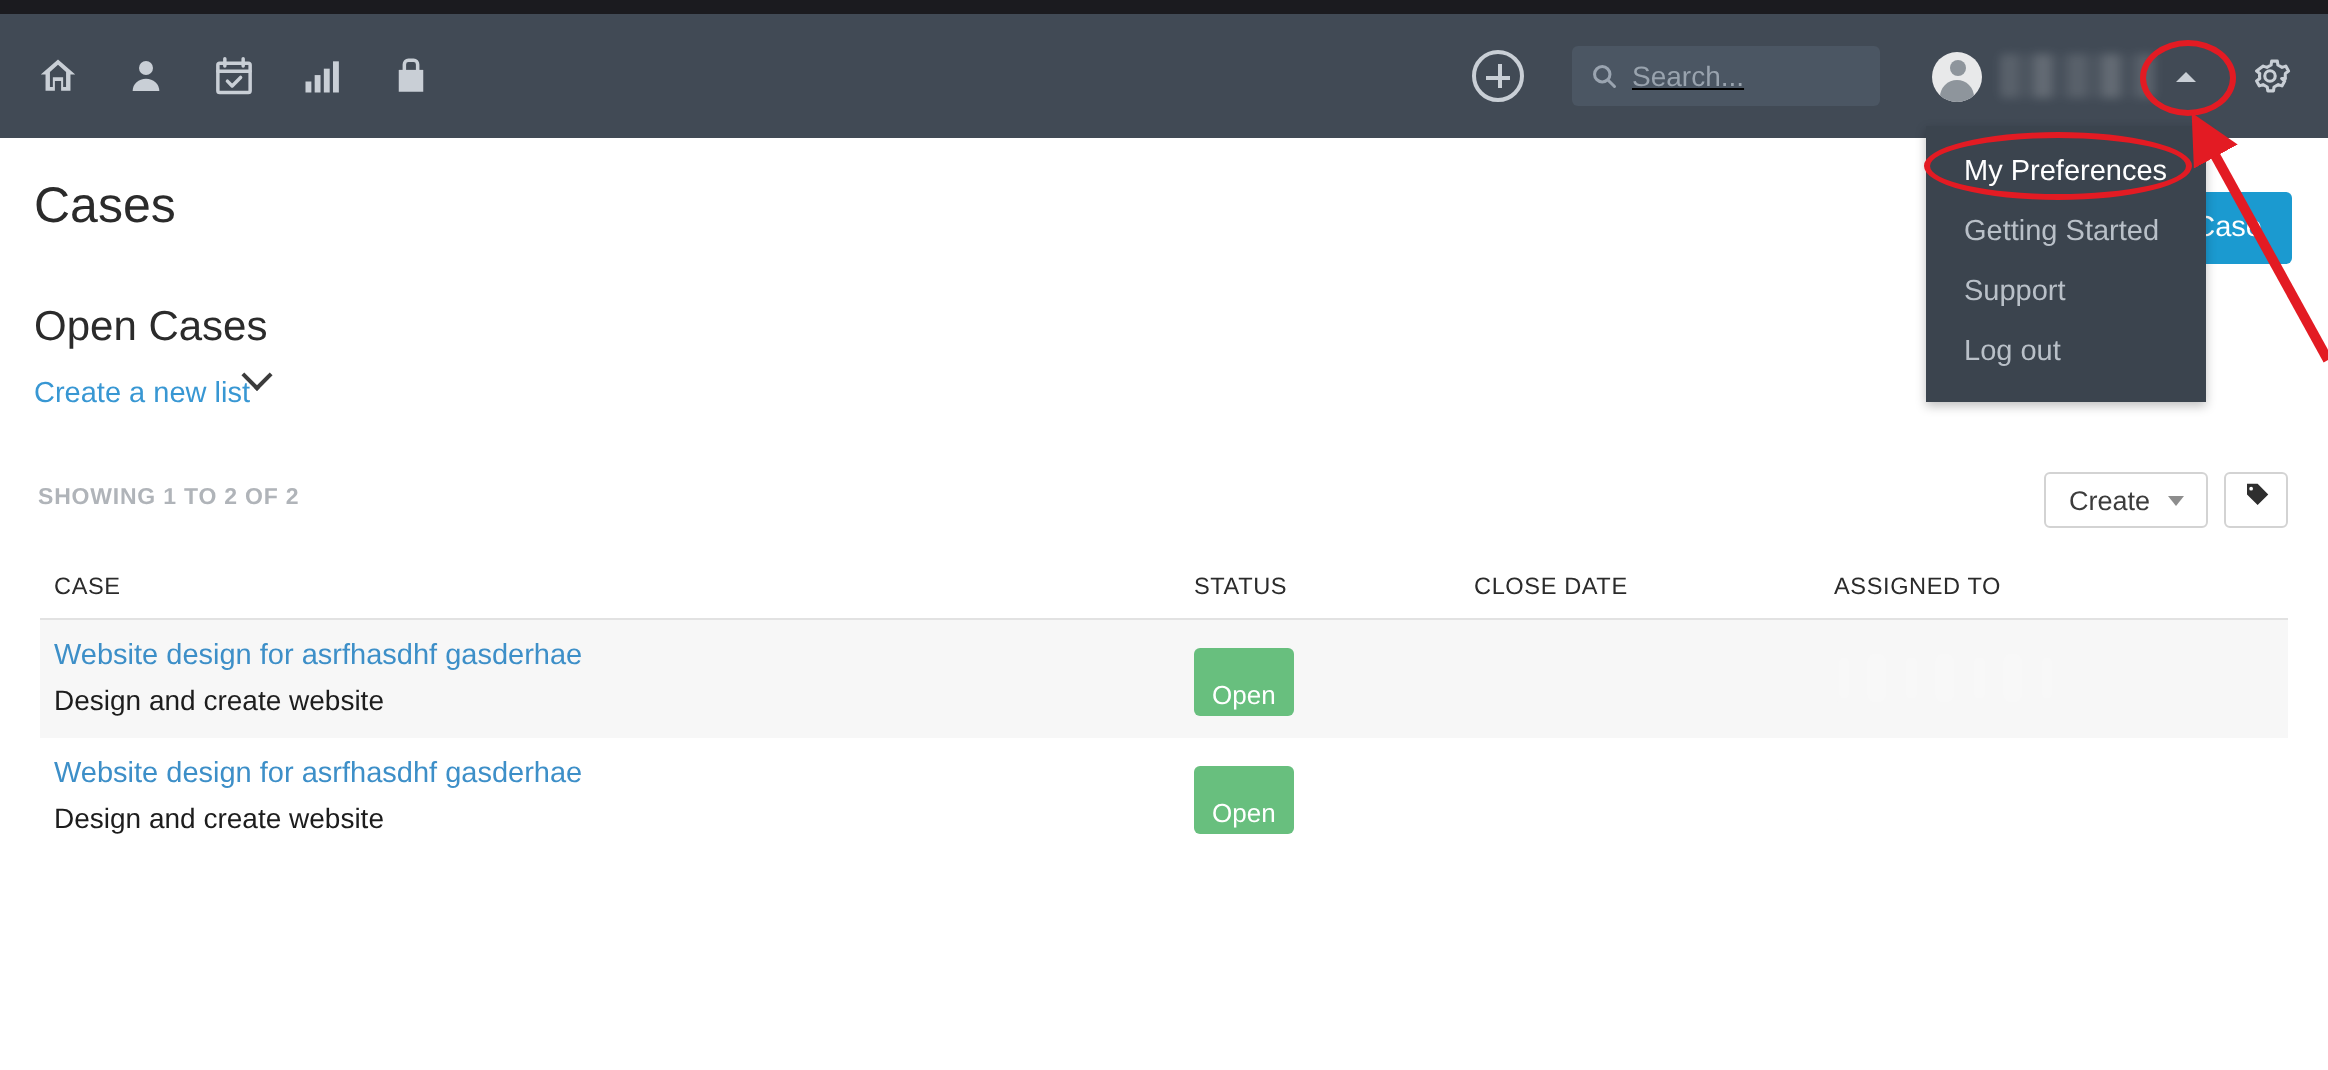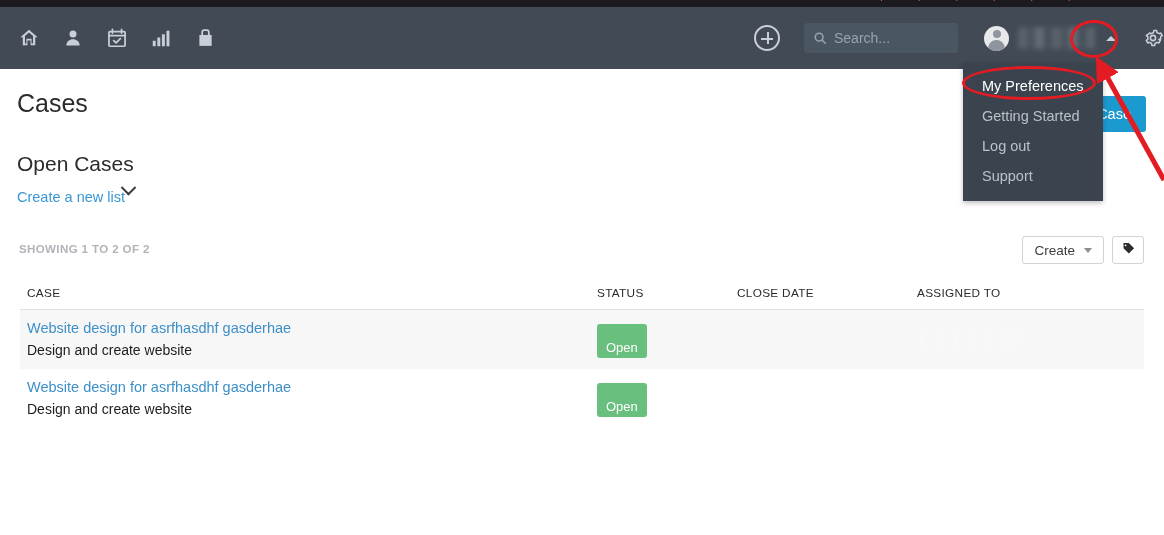--- a/index.html
+++ b/index.html
@@ -77,21 +77,23 @@
         rgba(255,255,255,.04) 26px 34px);
     filter: blur(2.4px);
     color: transparent;
     user-select: none;
   }
   .blur-nav { width: 104px; height: 19px; }
 
   .nav-right {
     margin-left: auto;
     display: flex; align-items: center;
+    padding-right: 18px;
     gap: 0;
+    text-decoration: underline;
   }
   .plus-btn {
     width: 26px; height: 26px;
     border: 2px solid #c9cfd6;
     border-radius: 50%;
     position: relative;
     cursor: pointer;
     margin-right: 24px;
   }
   .plus-btn::before, .plus-btn::after {
@@ -360,22 +362,22 @@
         </svg>
       </div>
     </div>
   </div>
 
   <button class="new-case-btn">New Case</button>
 
   <div class="user-menu">
     <div class="menu-item hl">My Preferences</div>
     <div class="menu-item">Getting Started</div>
+    <div class="menu-item">Support</div>
     <div class="menu-item">Log out</div>
-    <div class="menu-item">Support</div>
   </div>
 
   <h1 class="page-title">Cases</h1>
 
   <div class="list-select">
     <span class="ls-name">Open Cases</span>
     <span class="chev-down"></span>
   </div>
 
   <div class="create-list">Create a new list</div>

